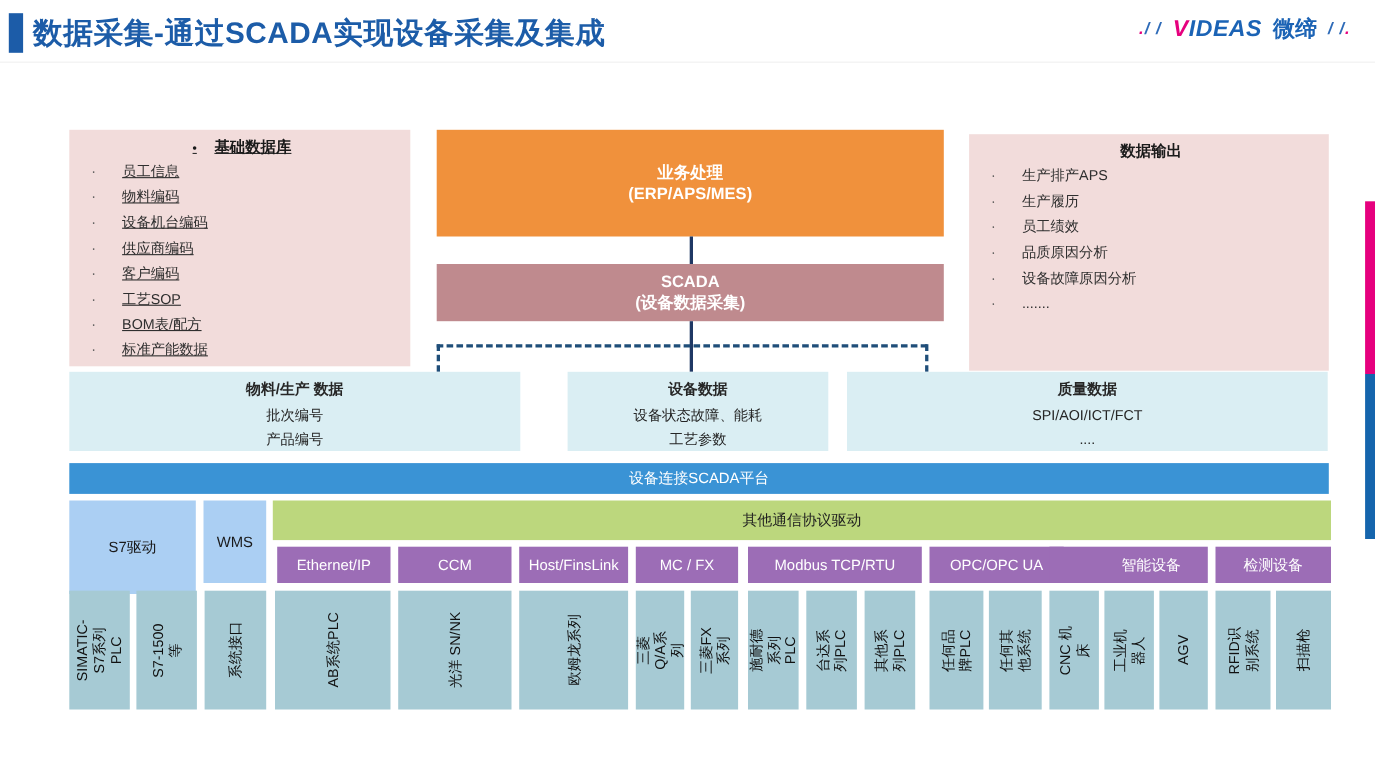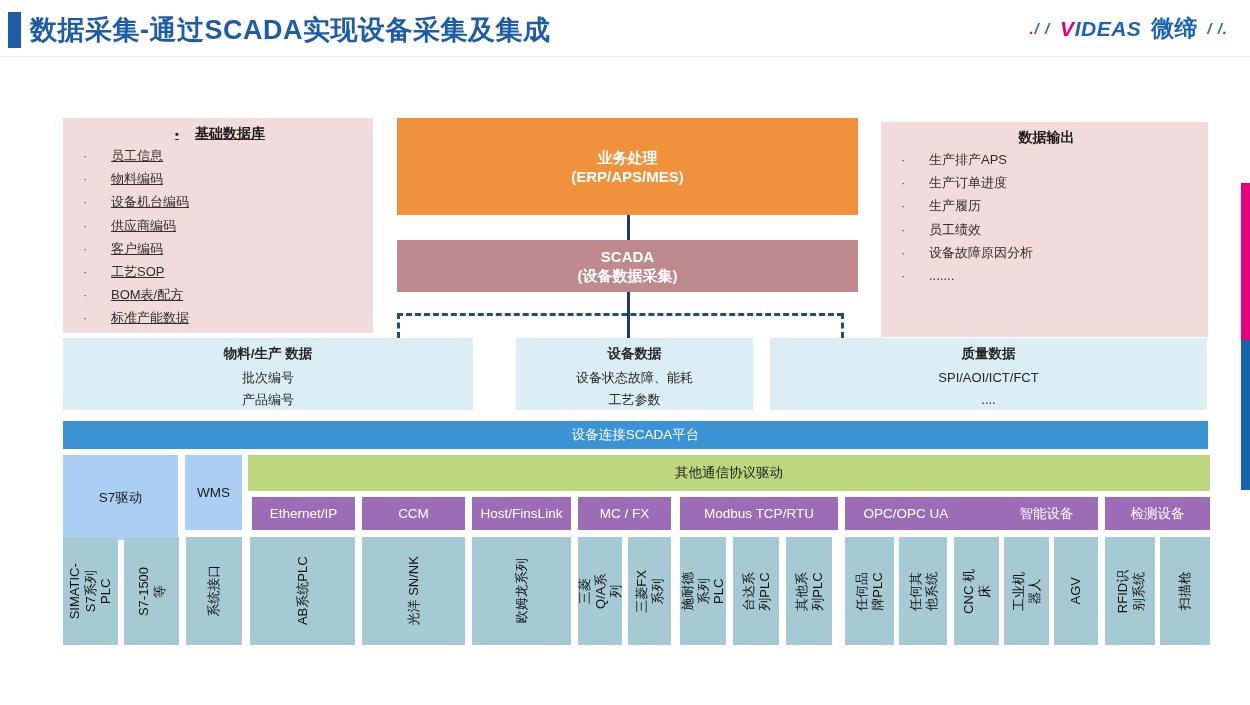--- a/index.html
+++ b/index.html
@@ -10,21 +10,21 @@
   .hdr-accent { position:absolute; left:8px; top:12px; width:13px; height:36px; background:#1c5ca8; }
   .hdr-title { position:absolute; left:30px; top:12px; font-size:27px; font-weight:bold; color:#1c5ca8; letter-spacing:0.5px; }
   .hdr-rule { position:absolute; left:0; top:56px; width:1250px; height:1px; background:#efefef; }
   .logo { position:absolute; right:22px; top:13px; display:flex; align-items:center; gap:10px;
           font-weight:bold; font-style:italic; }
   .logo .marks { font-size:15px; color:#2e6bb8; letter-spacing:1px; }
   .logo .dot { color:#e6007e; }
   .logo .brand { font-size:21px; font-style:italic; letter-spacing:0.5px; }
   .logo .brand .v { color:#e6007e; }
   .logo .brand .rest { color:#1b63b5; }
-  .logo .cn { font-size:23px; color:#1b63b5; font-style:normal;text-align:right; }
+  .logo .cn { font-size:20px; color:#1b63b5; font-style:normal;text-align:right; }
 
   
   .abs { position:absolute; }
 
   
   .pink-panel { background:#f2dcdb; color:#2f2f2f; font-size:13px; padding:7px 10px 6px 14px; }
   .panel-title { font-weight:bold; font-size:14px; color:#1a1a1a; text-align:center; margin-bottom:1px; }
   .panel-title .bul { font-size:11px; margin-right:16px; }
   .pink-panel ul { list-style:none; }
   .pink-panel li { position:relative; padding-left:34px; line-height:23.2px; white-space:nowrap; }
@@ -104,23 +104,23 @@
   </div>
   <div class="abs vline" style="left:627px; top:292px; width:3px; height:46px;"></div>
   <div class="abs dash-h" style="left:397px; top:313px; width:446px; height:0;"></div>
   <div class="abs dash-v" style="left:397px; top:313px; width:0; height:25px;"></div>
   <div class="abs dash-v" style="left:841px; top:313px; width:0; height:25px;"></div>
 
   <div class="abs pink-panel" style="left:881px; top:122px; width:327px; height:215px;">
     <div class="panel-title">数据输出</div>
     <ul>
       <li>生产排产APS</li>
-      <li>生产订单进度</li>
       <li>生产履历</li>
       <li>员工绩效</li>
+      <li>品质原因分析</li>
       <li>设备故障原因分析</li>
       <li>.......</li>
     </ul>
   </div>
 
   <div class="abs data-box" style="left:63px; top:338px; width:410px; height:72px;">
     <div class="t">物料/生产 数据</div>
     <div class="l">批次编号</div>
     <div class="l">产品编号</div>
   </div>

